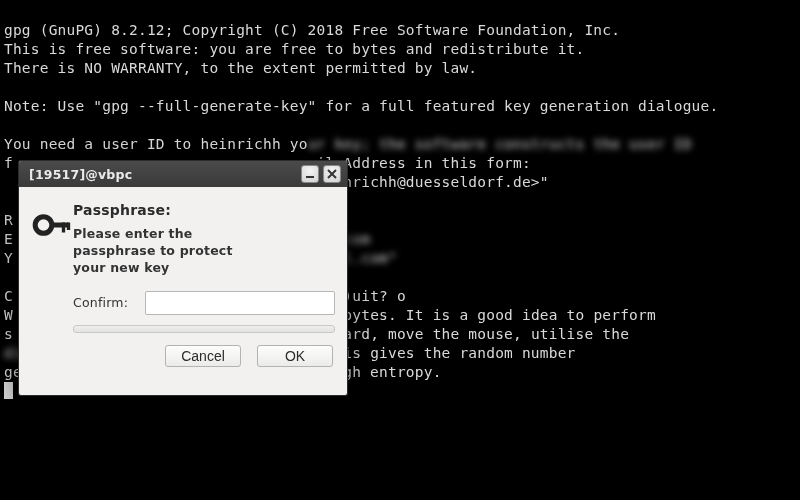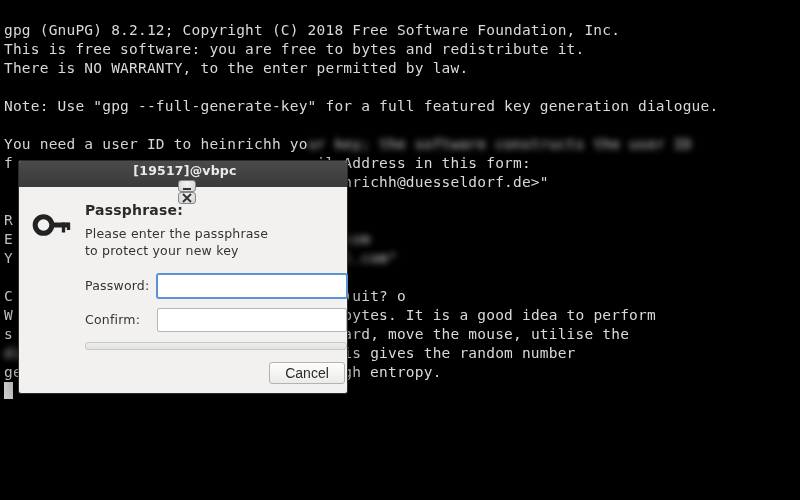--- a/index.html
+++ b/index.html
@@ -40,46 +40,45 @@
   }
   .titlebar {
     height: 26px;
     background: linear-gradient(#4a4a4a, #3a3a3a);
     border-top-left-radius: 2px; border-top-right-radius: 2px;
     display: flex; align-items: center;
     padding: 0 6px 0 10px;
     color: #eaeaea;
     font-size: 12.5px;
     font-weight: bold;
-    flex-direction: column;
   }
   .titlebar .gap { flex: 1; }
   .tbtn {
     width: 18px; height: 18px;
     margin-left: 4px;
     border-radius: 3px;
     background: radial-gradient(circle at 50% 30%, #f4f4f4, #d2d2d2);
     border: 1px solid #888;
     display: flex; align-items: center; justify-content: center;
     font-size: 12px; line-height: 1;
     color: #333;
     cursor: pointer;
   }
   .tbtn svg { width: 10px; height: 10px; }
 
   .dialog-body {
     display: flex;
-    padding: 14px 16px 9px 12px;
-    gap: 14px;
+    padding: 14px 16px 28px 12px;
+    gap: 2px;
   }
   .key-icon { flex: 0 0 40px; padding-top: 4px; }
   .key-icon svg { width: 40px; height: 40px; }
   .content { flex: 1; }
   .heading { font-weight: bold; font-size: 14px; margin-bottom: 6px; }
-  .subtext { font-size: 12.5px; color: #333; line-height: 1.35; margin-bottom: 14px; max-width: 190px; }
+  .subtext { font-size: 12.5px; color: #333; line-height: 1.35; margin-bottom: 14px; max-width: 190px; font-weight: bold; }
   .form-row {
     display: flex; align-items: center;
     margin-bottom: 10px;
   }
   .form-row label {
     width: 72px; text-align: left; font-size: 12.5px; color: #333;
   }
   .form-row input[type="password"] {
     flex: 1;
     height: 24px;
@@ -112,21 +111,21 @@
     font-size: 14px; color: #2b2b2b;
     cursor: pointer;
   }
 </style>
 </head>
 <body>
 
 <div class="terminal">
 <span>gpg (GnuPG) 8.2.12; Copyright (C) 2018 Free Software Foundation, Inc.</span>
 <span>This is free software: you are free to bytes and redistribute it.</span>
-<span>There is NO WARRANTY, to the enter permitted by law.</span>
+<span>There is NO WARRANTY, to the extent permitted by law.</span>
 <span></span>
 <span>Note: Use "gpg --full-generate-key" for a full featured key generation dialogue.</span>
 <span></span>
 <span>You need a user ID to heinrichh yo</span><span class="blurry">ur key; the software constructs the user ID</span>
 <span>f</span>                                 <span>ail Address in this form:</span>
                                   <span>&lt;heinrichh@duesseldorf.de&gt;"</span>
 <span></span>
 <span>R</span>
 <span>E</span>                                  <span class="blurry">.2.com</span>
 <span>Y</span>                                  <span class="blurry">gail.com"</span>
@@ -160,26 +159,23 @@
         <circle cx="15" cy="24" r="10" fill="none" stroke="#222" stroke-width="6"></circle>
         <rect x="23" y="21" width="22" height="6" fill="#222"></rect>
         <rect x="37" y="21" width="4" height="12" fill="#222"></rect>
         <rect x="43" y="21" width="4" height="9" fill="#222"></rect>
       </svg>
     </div>
     <div class="content">
       <div class="heading">Passphrase:</div>
       <div class="subtext">Please enter the passphrase to protect your new key</div>
       <div class="form-row">
-        <label>Password:</label>
-        <input type="password" class="focused" autofocus="" value="" style="">
-      </div>
-      <div class="form-row">
         <label>Confirm:</label>
         <input type="password" value="" style="">
       </div>
       <div class="meter"></div>
       <div class="button-row">
         <button class="dlg-btn">Cancel</button>
+        <button class="dlg-btn">OK</button>
       </div>
     </div>
   </div>
 </div>
 
 </body></html>

